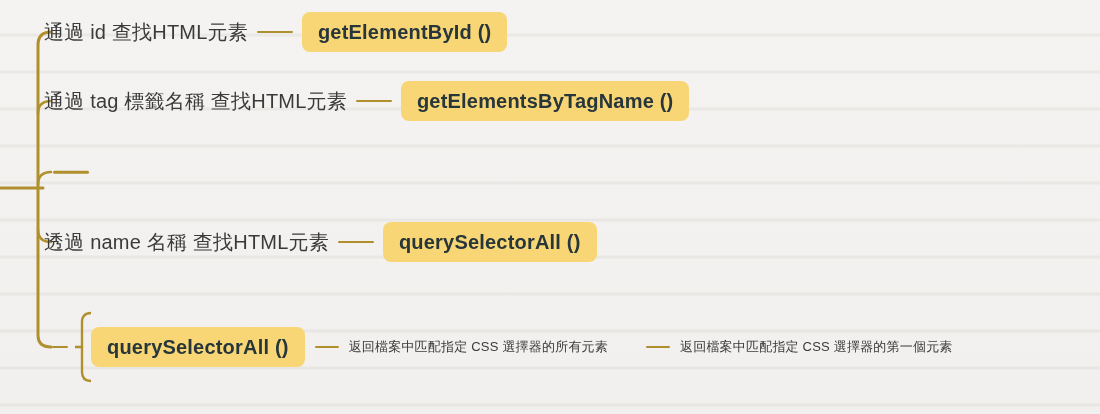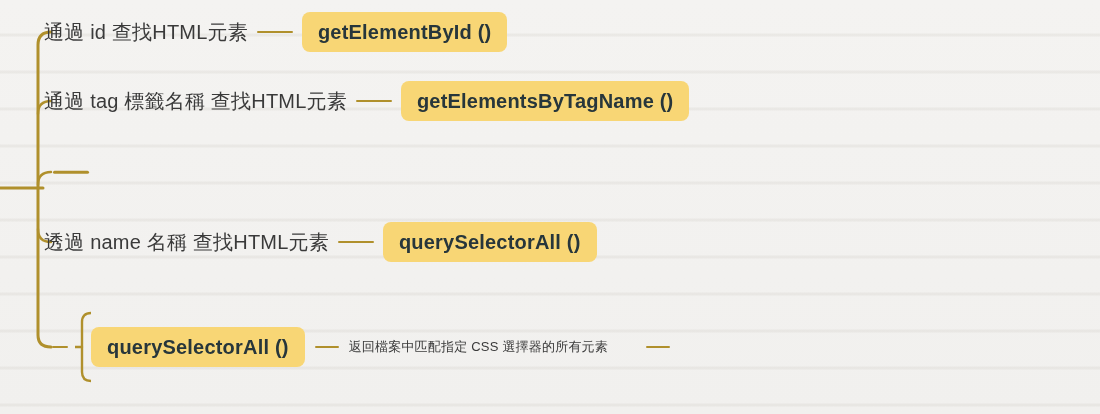--- a/index.html
+++ b/index.html
@@ -86,17 +86,18 @@
       <path d="M 16,20 Q 7,20 7,29 L 7,79 Q 7,88 16,88" stroke="#b0902c" stroke-width="2.4" fill="none" stroke-linecap="round"></path>
     </svg>
     <div class="childcol">
       <div class="childrow">
         <span class="node">querySelectorAll ()</span>
         <span class="dash2"></span>
         <span class="desc">返回檔案中匹配指定 CSS 選擇器的所有元素</span>
       </div>
       <div class="childrow">
         <span class="dash2"></span>
+        <span class="desc">返回檔案中匹配指定 CSS 選擇器的第一個元素</span>
       </div>
     </div>
   </div>
 
 </div>
 
 </body></html>

